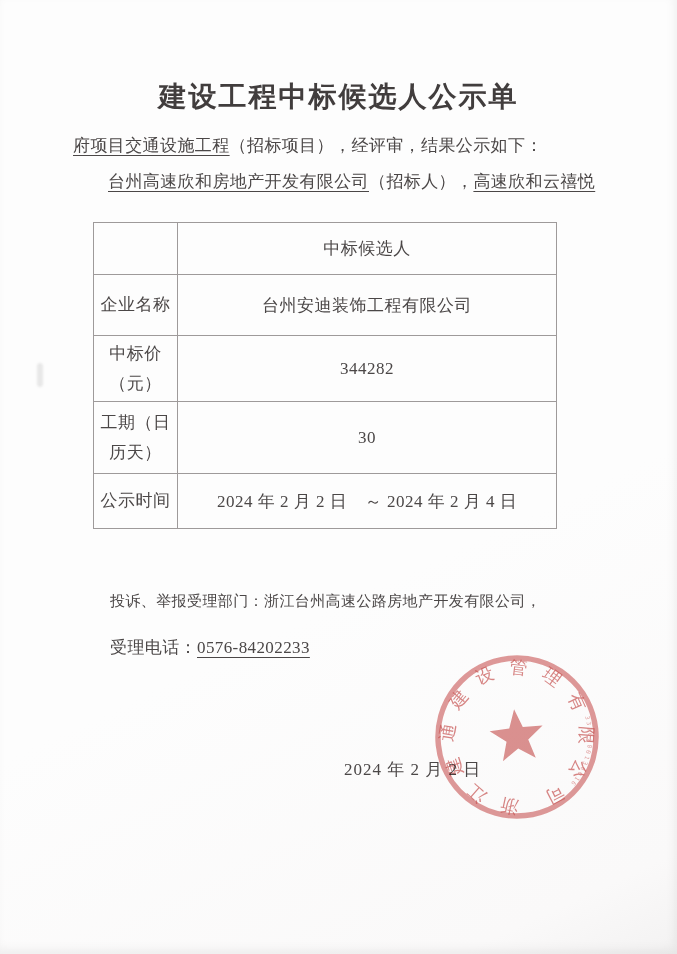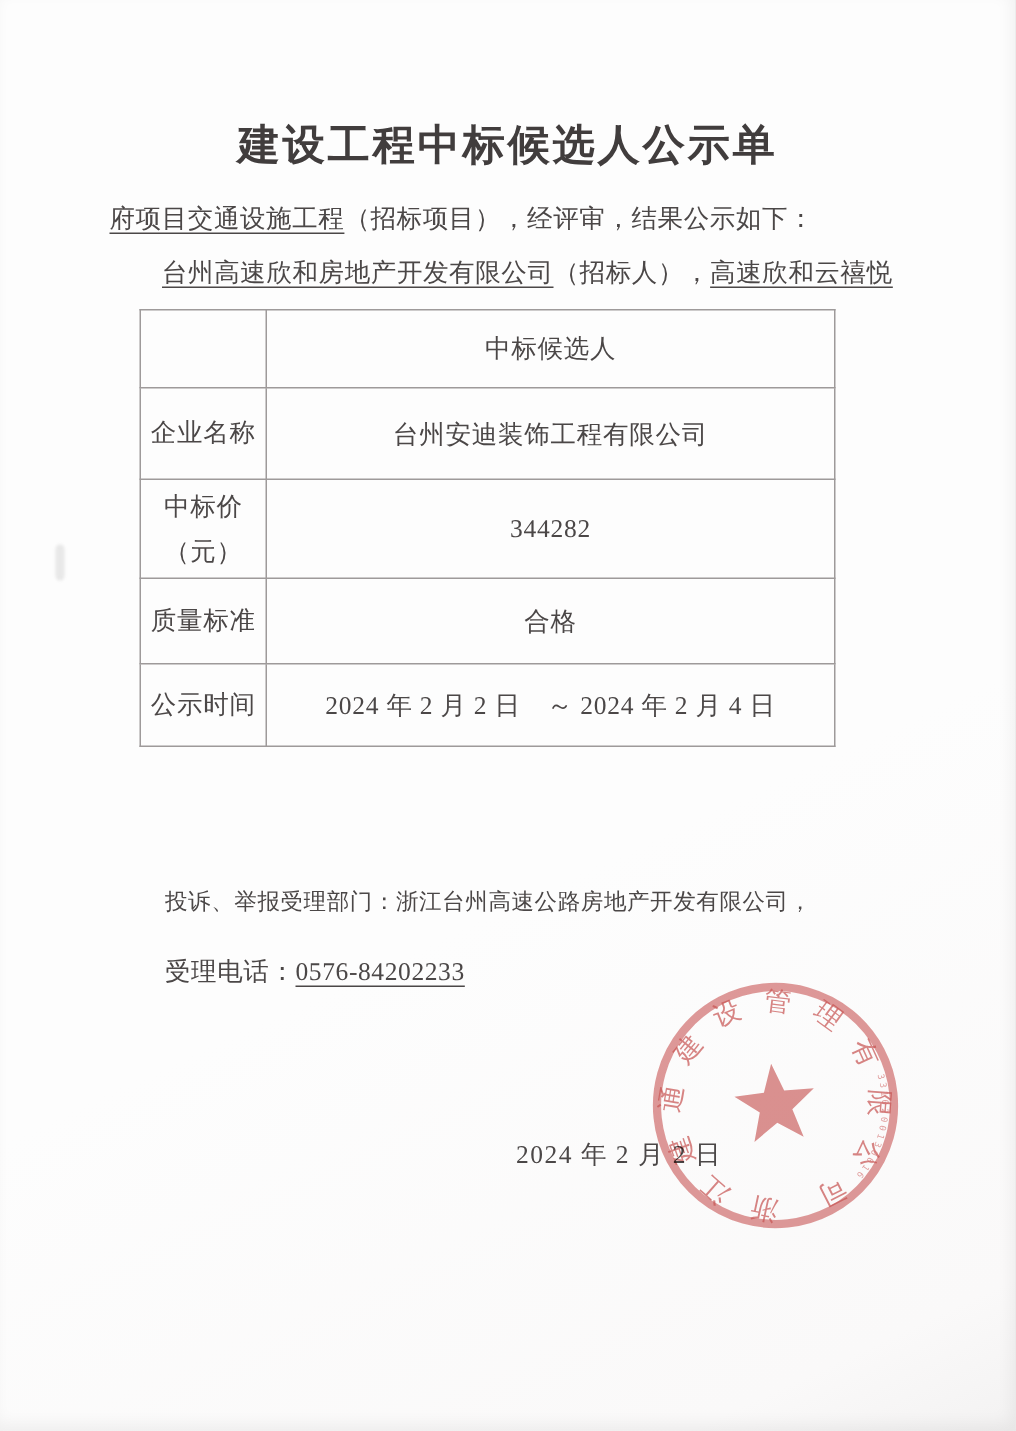--- a/index.html
+++ b/index.html
@@ -26,21 +26,21 @@
   .intro{
     margin:12px 70px 0 73px;
     font-size:17px;line-height:36px;letter-spacing:0.4px;
     color:#4b4747;
   }
   .intro .line{white-space:nowrap;}
   .intro .line1{text-indent:35px;}
   .u{text-decoration:underline;text-underline-offset:4px;text-decoration-thickness:1px;}
   table.bid{
     border-collapse:collapse;
-    margin:6px 0 0 93px;
+    margin:22px 0 0 93px;
     width:464px;
     table-layout:fixed;
   }
   table.bid td{
     border:1px solid #9e9a9a;
     font-size:17px;letter-spacing:0.5px;
     color:#4b4747;
     padding:0 6px;
     vertical-align:middle;
   }
@@ -110,23 +110,24 @@
     </tr>
     <tr class="r1">
       <td class="lab">企业名称</td>
       <td class="val">台州安迪装饰工程有限公司</td>
     </tr>
     <tr class="r2">
       <td class="lab">中标价
 （元）</td>
       <td class="val">344282</td>
     </tr>
-    <tr class="r4">
-      <td class="lab">质量标准</td>
-      <td class="val">合格</td>
+    <tr class="r3">
+      <td class="lab">工期（日
+历天）</td>
+      <td class="val">30</td>
     </tr>
     <tr class="r5">
       <td class="lab">公示时间</td>
       <td class="val">2024 年 2 月 2 日　～ 2024 年 2 月 4 日</td>
     </tr>
   </tbody>
     </table>
 
   <div class="complaint">投诉、举报受理部门：浙江台州高速公路房地产开发有限公司，</div>
 

